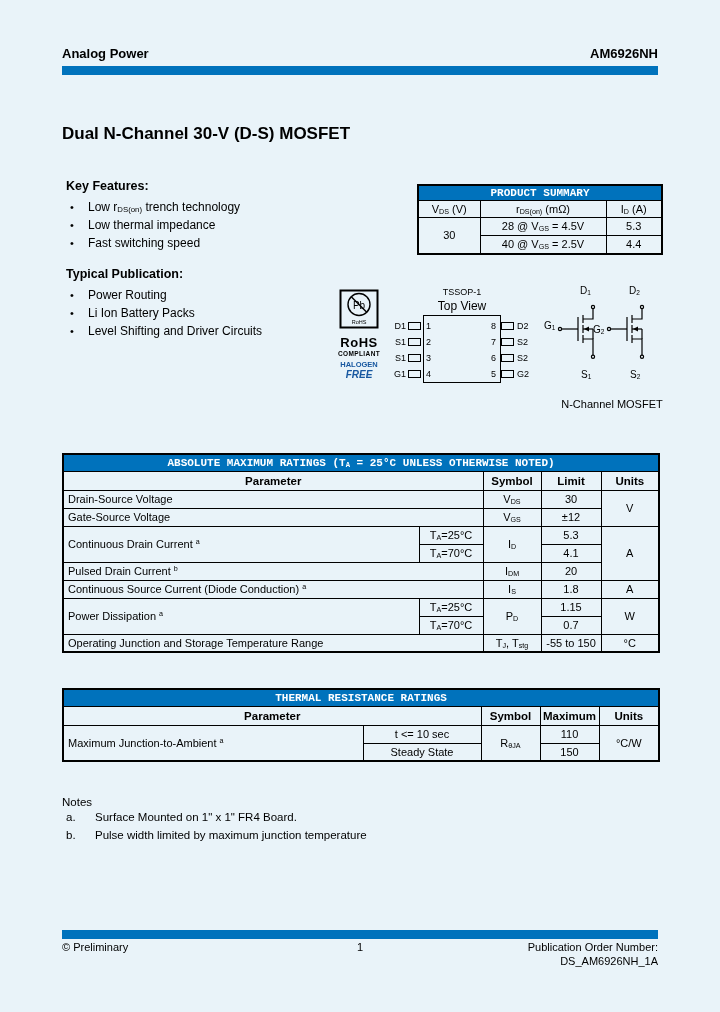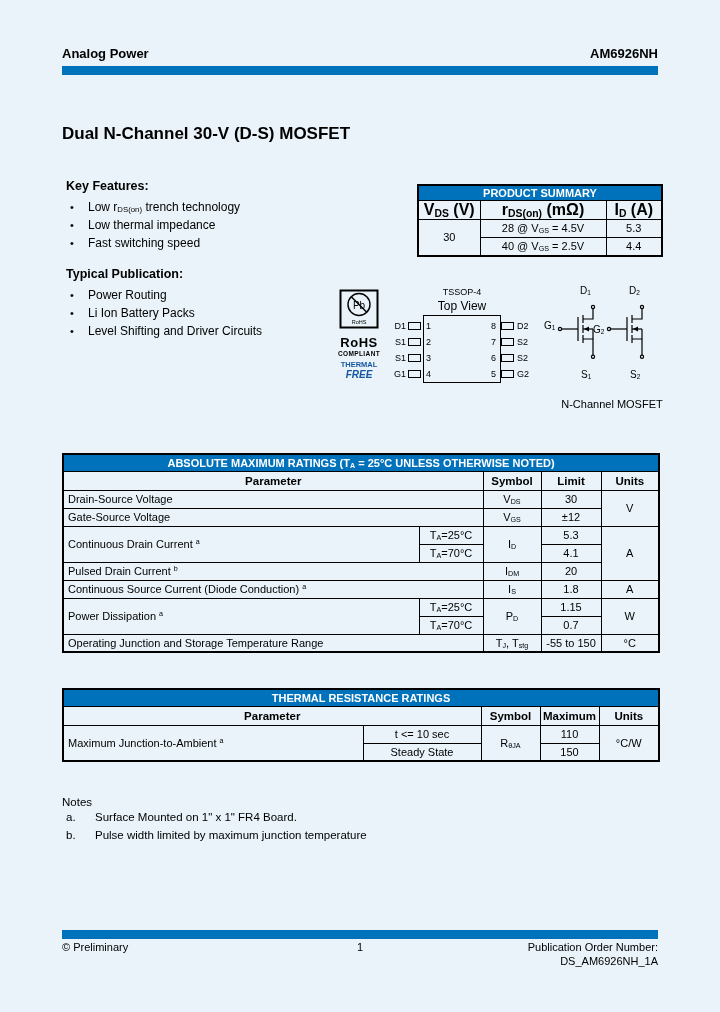--- a/index.html
+++ b/index.html
@@ -17,23 +17,23 @@
   .doc-title { position:absolute; left:62px; top:124px; font-size:17px; font-weight:bold; }
 
   .features { position:absolute; left:66px; top:179px; width:320px; }
   .apps     { position:absolute; left:66px; top:267px; width:320px; }
   .sec-head { font-size:12.5px; font-weight:bold; margin-bottom:5px; }
   .blist .bi { position:relative; font-size:12px; line-height:18px; padding-left:22px; }
   .blist .bi::before { content:"•"; position:absolute; left:4px; top:0; font-size:11px; }
 
   .dtable { position:absolute; border-collapse:collapse; table-layout:fixed; border:2px solid #000; background:transparent; }
   .dtable td { border:1px solid #000; font-size:11px; text-align:center; vertical-align:middle; padding:0 2px; overflow:hidden; }
-  .dtable .ttl { background:#0072bc; color:#fff; font-weight:bold; font-size:11px; border:1px solid #000; }
+  .dtable .ttl { background:#0072bc; color:#fff; font-weight:bold; font-size:11px; border:1px solid #000;font-family:Liberation Mono, monospace; }
   .dtable tr.colhead td { font-weight:bold; font-size:11.5px; }
-  .dtable.ps tr.colhead td { font-weight:bold; font-size:16px; }
+  .dtable.ps tr.colhead td { font-weight:normal; font-size:11px; }
   .dtable td.p { text-align:left; padding-left:4px; }
 
   .ps   { left:417px; top:184px; width:244px; }
   .abs  { left:62px; top:453px; width:596px; }
   .thr  { left:62px; top:688px; width:596px; }
 
   .pkg { position:absolute; left:330px; top:285px; width:350px; height:120px; }
 
   .rohs { position:absolute; left:6px; top:4px; width:46px; text-align:center; }
   .rohs-name { font-size:13px; font-weight:bold; letter-spacing:0.5px; margin-top:2px; }
@@ -127,25 +127,25 @@
     <div class="rohs">
       <svg width="40" height="40" viewBox="0 0 40 40">
         <rect x="1.5" y="1.5" width="37" height="37" fill="none" stroke="#000" stroke-width="2"></rect>
         <circle cx="20" cy="15.5" r="11" fill="none" stroke="#000" stroke-width="1.4"></circle>
         <text x="20" y="19.5" font-size="10" text-anchor="middle">Pb</text>
         <line x1="12" y1="7.5" x2="28" y2="23.5" stroke="#000" stroke-width="1.4"></line>
         <text x="20" y="35" font-size="5.5" text-anchor="middle">RoHS</text>
       </svg>
       <div class="rohs-name">RoHS</div>
       <div class="rohs-compliant">COMPLIANT</div>
-      <div class="rohs-halogen">THERMAL</div>
+      <div class="rohs-halogen">HALOGEN</div>
       <div class="rohs-free">FREE</div>
     </div>
 
-    <div class="tssop-title">TSSOP-4</div>
+    <div class="tssop-title">TSSOP-1</div>
     <div class="tssop-sub">Top View</div>
     <div class="tssop-body"></div>
 
     <div class="pinrow pl" style="top:36px">
       <span class="pin-label-l">D1</span>
       <span class="pin-stub"></span>
       <span class="pin-num-l">1</span>
     </div>
     <div class="pinrow pl" style="top:52px">
       <span class="pin-label-l">S1</span>

